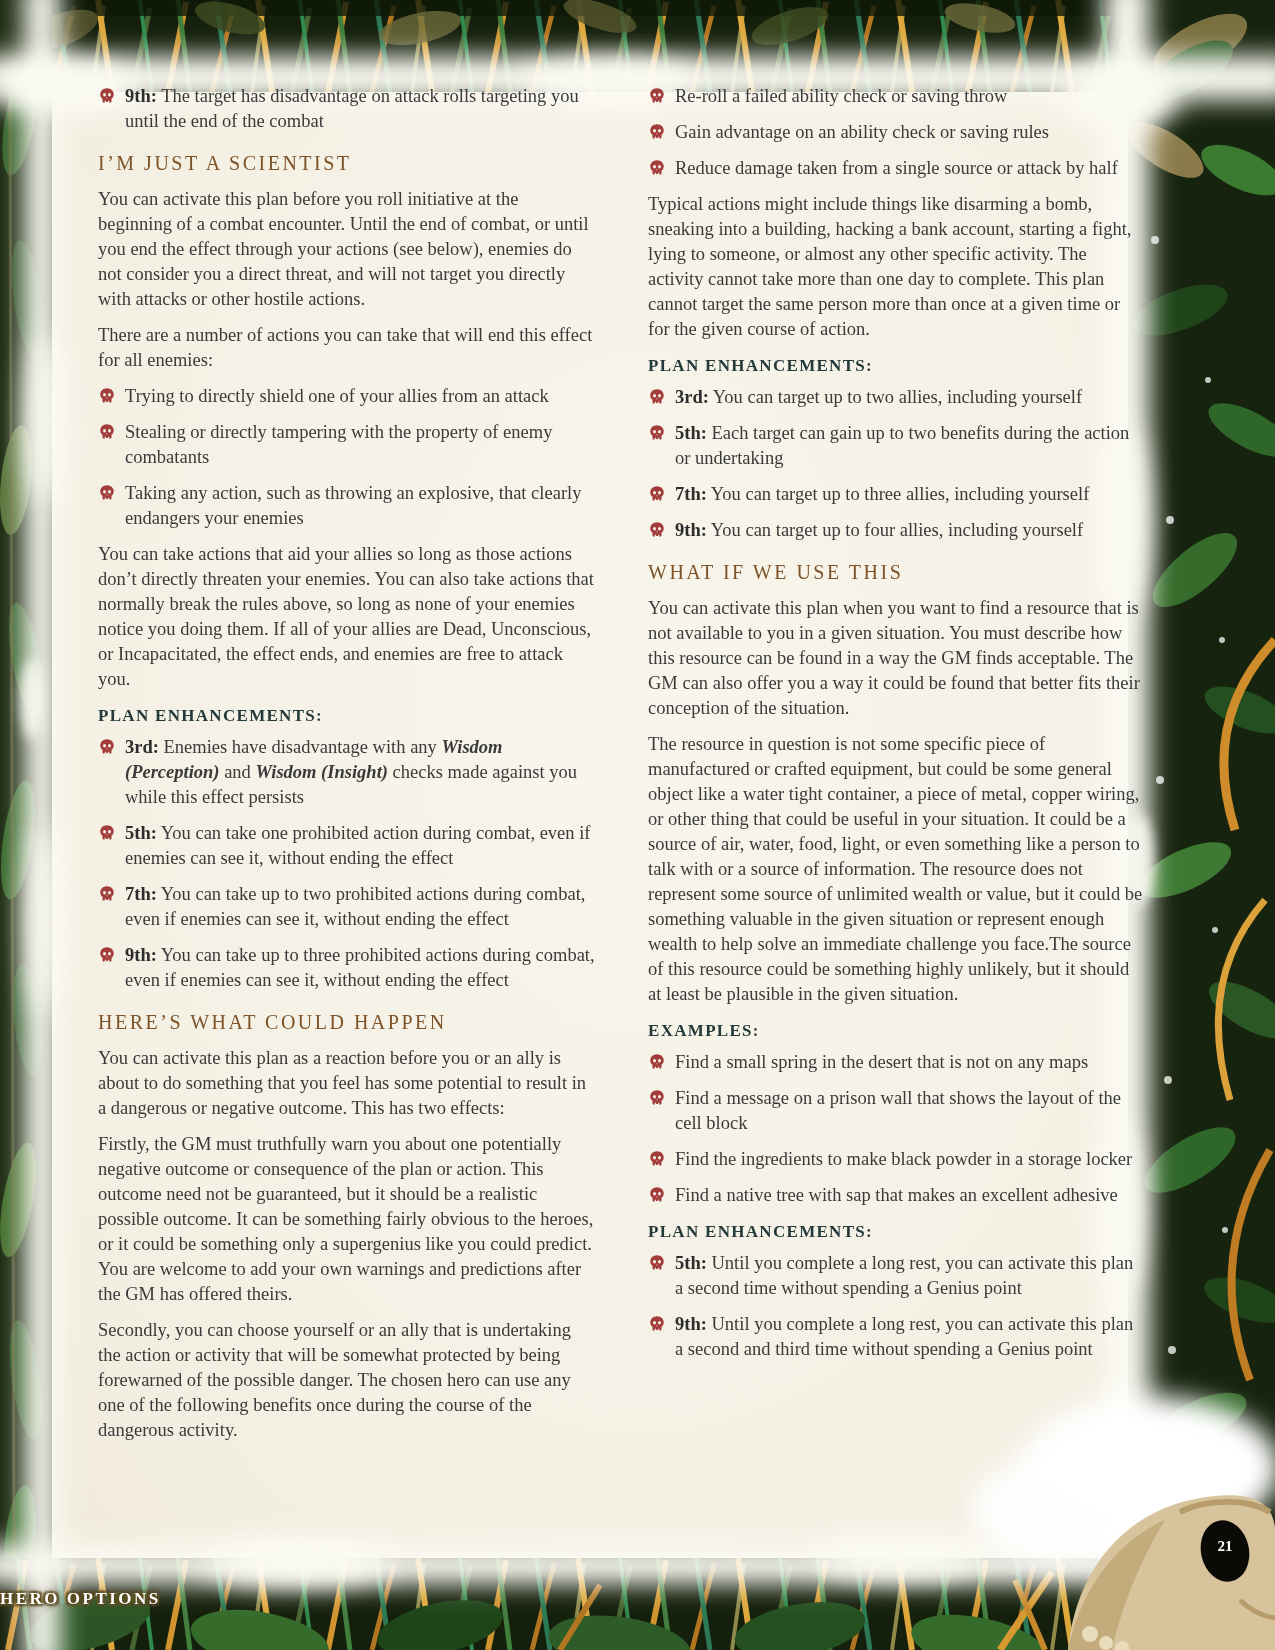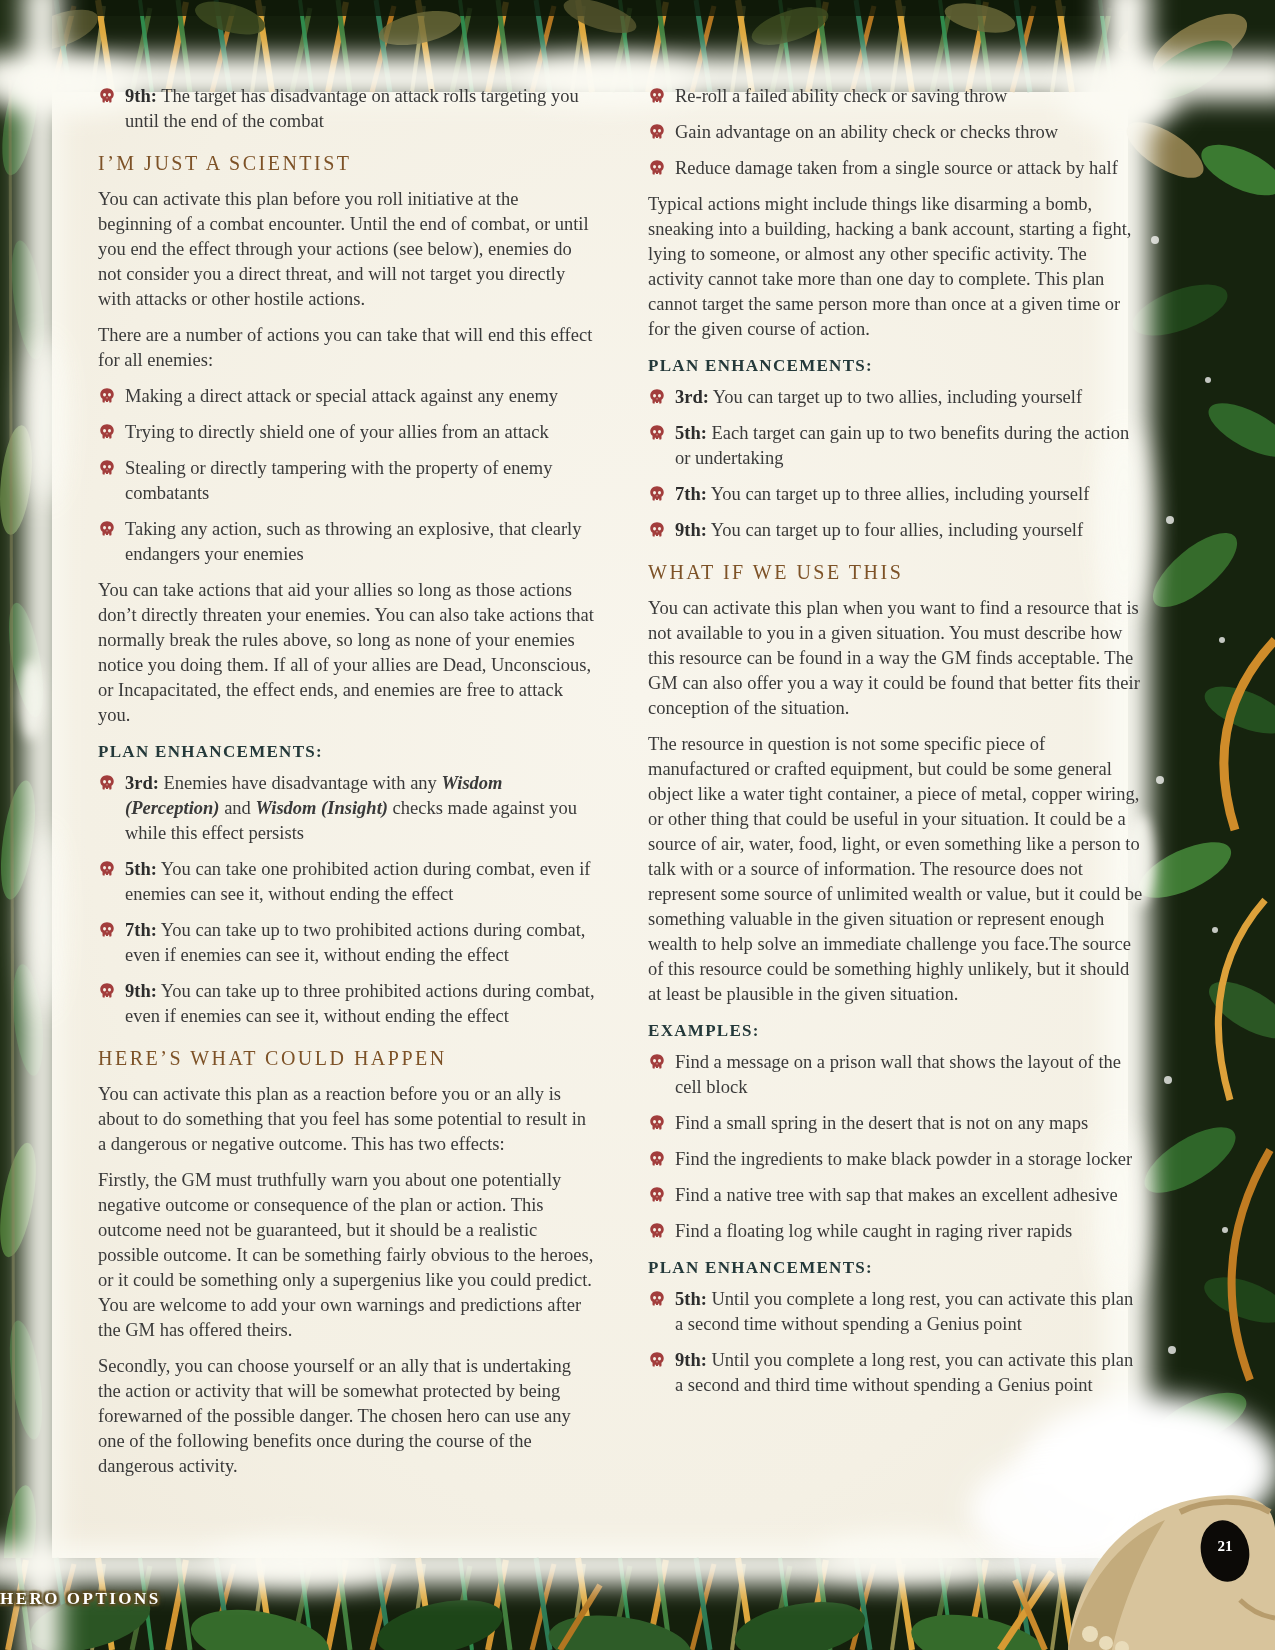--- a/index.html
+++ b/index.html
@@ -190,26 +190,20 @@
       </div>
 
       <h2 class="sec">I’M JUST A SCIENTIST</h2>
       <p>You can activate this plan before you roll initiative at the beginning of a combat encounter. Until the end of combat, or until you end the effect through your actions (see below), enemies do not consider you a direct threat, and will not target you directly with attacks or other hostile actions.</p>
       <p>There are a number of actions you can take that will end this effect for all enemies:</p>
 
       <div class="bullet">
         <svg class="skull">
             <use href="#skullsym"></use>
           </svg>
-        <span class="bt">Making a direct attack or special attack against any enemy</span>
-      </div>
-      <div class="bullet">
-        <svg class="skull">
-            <use href="#skullsym"></use>
-          </svg>
         <span class="bt">Trying to directly shield one of your allies from an attack</span>
       </div>
       <div class="bullet">
         <svg class="skull">
             <use href="#skullsym"></use>
           </svg>
         <span class="bt">Stealing or directly tampering with the property of enemy combatants</span>
       </div>
       <div class="bullet">
         <svg class="skull">
@@ -260,21 +254,21 @@
       <div class="bullet">
         <svg class="skull">
             <use href="#skullsym"></use>
           </svg>
         <span class="bt">Re-roll a failed ability check or saving throw</span>
       </div>
       <div class="bullet">
         <svg class="skull">
             <use href="#skullsym"></use>
           </svg>
-        <span class="bt">Gain advantage on an ability check or checks throw</span>
+        <span class="bt">Gain advantage on an ability check or saving rules</span>
       </div>
       <div class="bullet">
         <svg class="skull">
             <use href="#skullsym"></use>
           </svg>
         <span class="bt">Reduce damage taken from a single source or attack by half</span>
       </div>
 
       <p>Typical actions might include things like disarming a bomb, sneaking into a building, hacking a bank account, starting a fight, lying to someone, or almost any other specific activity. The activity cannot take more than one day to complete. This plan cannot target the same person more than once at a given time or for the given course of action.</p>
 
@@ -308,45 +302,39 @@
       <h2 class="sec">WHAT IF WE USE THIS</h2>
       <p>You can activate this plan when you want to find a resource that is not available to you in a given situation. You must describe how this resource can be found in a way the GM finds acceptable. The GM can also offer you a way it could be found that better fits their conception of the situation.</p>
       <p>The resource in question is not some specific piece of manufactured or crafted equipment, but could be some general object like a water tight container, a piece of metal, copper wiring, or other thing that could be useful in your situation. It could be a source of air, water, food, light, or even something like a person to talk with or a source of information. The resource does not represent some source of unlimited wealth or value, but it could be something valuable in the given situation or represent enough wealth to help solve an immediate challenge you face.The source of this resource could be something highly unlikely, but it should at least be plausible in the given situation.</p>
 
       <div class="label">EXAMPLES:</div>
 
       <div class="bullet">
         <svg class="skull">
             <use href="#skullsym"></use>
           </svg>
+        <span class="bt">Find a small spring in the desert that is not on any maps</span>
+      </div>
+      <div class="bullet">
+        <svg class="skull">
+            <use href="#skullsym"></use>
+          </svg>
         <span class="bt">Find a message on a prison wall that shows the layout of the cell block</span>
       </div>
       <div class="bullet">
         <svg class="skull">
             <use href="#skullsym"></use>
           </svg>
-        <span class="bt">Find a small spring in the desert that is not on any maps</span>
-      </div>
-      <div class="bullet">
-        <svg class="skull">
-            <use href="#skullsym"></use>
-          </svg>
         <span class="bt">Find the ingredients to make black powder in a storage locker</span>
       </div>
       <div class="bullet">
         <svg class="skull">
             <use href="#skullsym"></use>
           </svg>
         <span class="bt">Find a native tree with sap that makes an excellent adhesive</span>
-      </div>
-      <div class="bullet">
-        <svg class="skull">
-            <use href="#skullsym"></use>
-          </svg>
-        <span class="bt">Find a floating log while caught in raging river rapids</span>
       </div>
 
       <div class="label">PLAN ENHANCEMENTS:</div>
 
       <div class="bullet">
         <svg class="skull">
             <use href="#skullsym"></use>
           </svg>
         <span class="bt"><b class="run">5th:</b><span> Until you complete a long rest, you can activate this plan a second time without spending a Genius point</span></span>
       </div>

